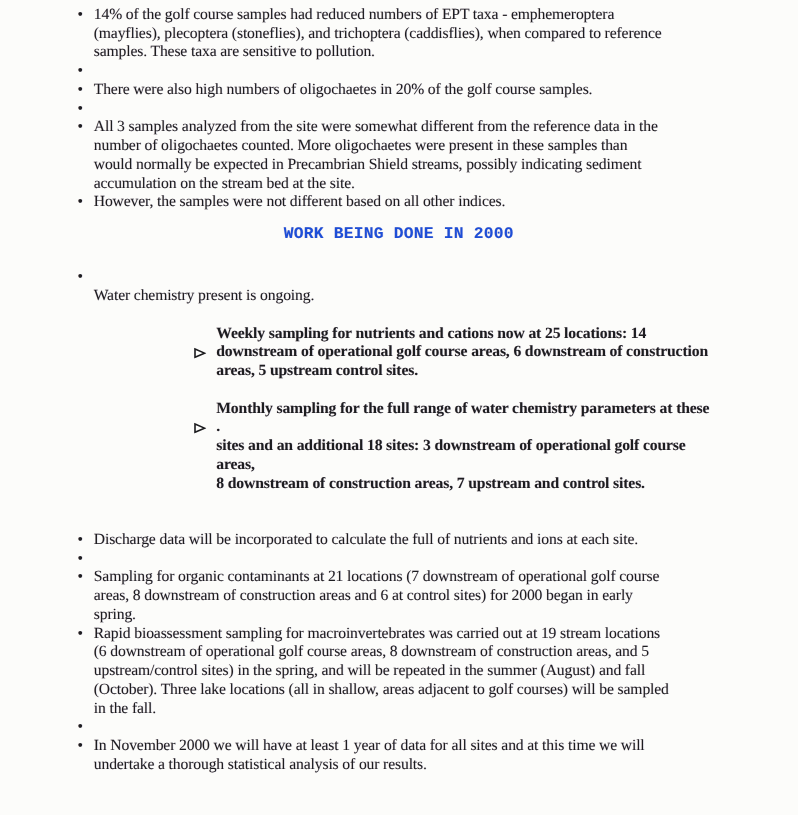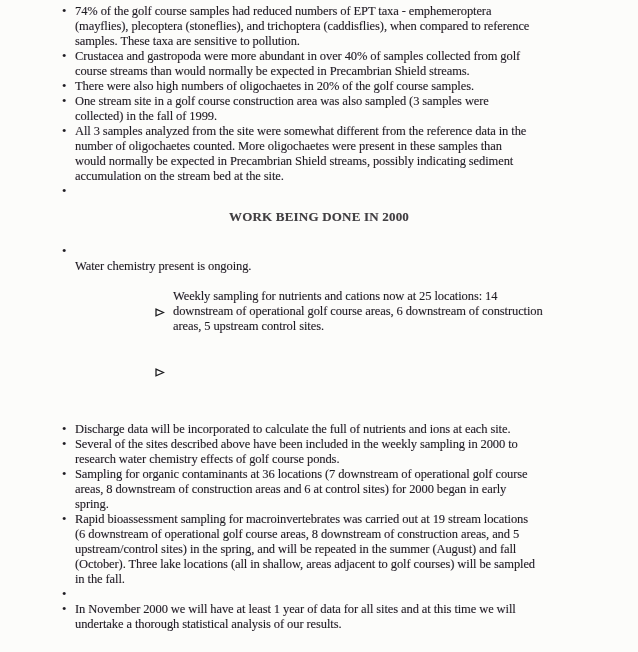--- a/index.html
+++ b/index.html
@@ -28,77 +28,74 @@
     flex: none;
     width: 13px;
     margin-left: 62px;
     text-align: left;
   }
   .bt {
     width: 500px;
     white-space: pre-line;
   }
   ul.sublist { list-style: none; margin: 0; padding: 0; }
-  ul.sublist > li { display: flex; align-items: flex-start; }
+  ul.sublist > li { display: flex; align-items: flex-start; font-weight: bold; }
   .arrow-mk {
     flex: none;
     width: 18px;
     margin-left: 80px;
   }
   .arrow-mk svg { display: block; margin-top: 3.5px; }
   .bt-sub {
     width: 400px;
     white-space: pre-line;
   }
   .hd {
-    font-family: Liberation Serif, serif;
+    font-family: Liberation Mono, monospace;
     font-weight: bold;
     font-size: 13px;
     line-height: 16px;
     letter-spacing: 0.2px;
     text-align: center;
-    color: #404040;
+    color: #1d4ed8;
   }
   .hd-work { margin: 10px 0 19px 0; }
 </style>
 </head>
 <body style="background: rgb(252, 252, 250);">
 
 <div class="page" style="color: rgb(29, 29, 32);">
 
   <ul class="blist">
     <li>
       <span class="mk">•</span>
-      <div class="bt">74% of the golf course samples had reduced numbers of EPT taxa - emphemeroptera
+      <div class="bt">14% of the golf course samples had reduced numbers of EPT taxa - emphemeroptera
 (mayflies), plecoptera (stoneflies), and trichoptera (caddisflies), when compared to reference
 samples. These taxa are sensitive to pollution.</div>
     </li>
     <li>
       <span class="mk">•</span>
-      <div class="bt">Crustacea and gastropoda were more abundant in over 40% of samples collected from golf
-course streams than would normally be expected in Precambrian Shield streams.</div>
     </li>
     <li>
       <span class="mk">•</span>
       <div class="bt">There were also high numbers of oligochaetes in 20% of the golf course samples.</div>
     </li>
     <li>
       <span class="mk">•</span>
-      <div class="bt">One stream site in a golf course construction area was also sampled (3 samples were
-collected) in the fall of 1999.</div>
     </li>
     <li>
       <span class="mk">•</span>
       <div class="bt">All 3 samples analyzed from the site were somewhat different from the reference data in the
 number of oligochaetes counted. More oligochaetes were present in these samples than
 would normally be expected in Precambrian Shield streams, possibly indicating sediment
 accumulation on the stream bed at the site.</div>
     </li>
     <li>
       <span class="mk">•</span>
+      <div class="bt">However, the samples were not different based on all other indices.</div>
     </li>
   </ul>
 
   <h2 class="hd hd-work">WORK BEING DONE IN 2000</h2>
 
   <ul class="blist">
     <li>
       <span class="mk">•</span>
       <div class="bt">
         <span>Water chemistry present is ongoing.</span>
@@ -112,36 +109,37 @@
             <div class="bt-sub">Weekly sampling for nutrients and cations now at 25 locations: 14
 downstream of operational golf course areas, 6 downstream of construction
 areas, 5 upstream control sites.</div>
           </li>
           <li>
             <span class="arrow-mk">
               <svg width="10" height="9" viewBox="0 0 10 9">
                   <path d="M1 1.2 L8.6 4.5 L1 7.8 Z" fill="none" stroke="#1d1d20" stroke-width="1.3"></path>
                 </svg>
             </span>
+            <div class="bt-sub">Monthly sampling for the full range of water chemistry parameters at these .
+sites and an additional 18 sites: 3 downstream of operational golf course areas,
+8 downstream of construction areas, 7 upstream and control sites.</div>
           </li>
         </ul>
       </div>
     </li>
     <li>
       <span class="mk">•</span>
       <div class="bt">Discharge data will be incorporated to calculate the full of nutrients and ions at each site.</div>
     </li>
     <li>
       <span class="mk">•</span>
-      <div class="bt">Several of the sites described above have been included in the weekly sampling in 2000 to
-research water chemistry effects of golf course ponds.</div>
     </li>
     <li>
       <span class="mk">•</span>
-      <div class="bt">Sampling for organic contaminants at 36 locations (7 downstream of operational golf course
+      <div class="bt">Sampling for organic contaminants at 21 locations (7 downstream of operational golf course
 areas, 8 downstream of construction areas and 6 at control sites) for 2000 began in early
 spring.</div>
     </li>
     <li>
       <span class="mk">•</span>
       <div class="bt">Rapid bioassessment sampling for macroinvertebrates was carried out at 19 stream locations
 (6 downstream of operational golf course areas, 8 downstream of construction areas, and 5
 upstream/control sites) in the spring, and will be repeated in the summer (August) and fall
 (October). Three lake locations (all in shallow, areas adjacent to golf courses) will be sampled
 in the fall.</div>

